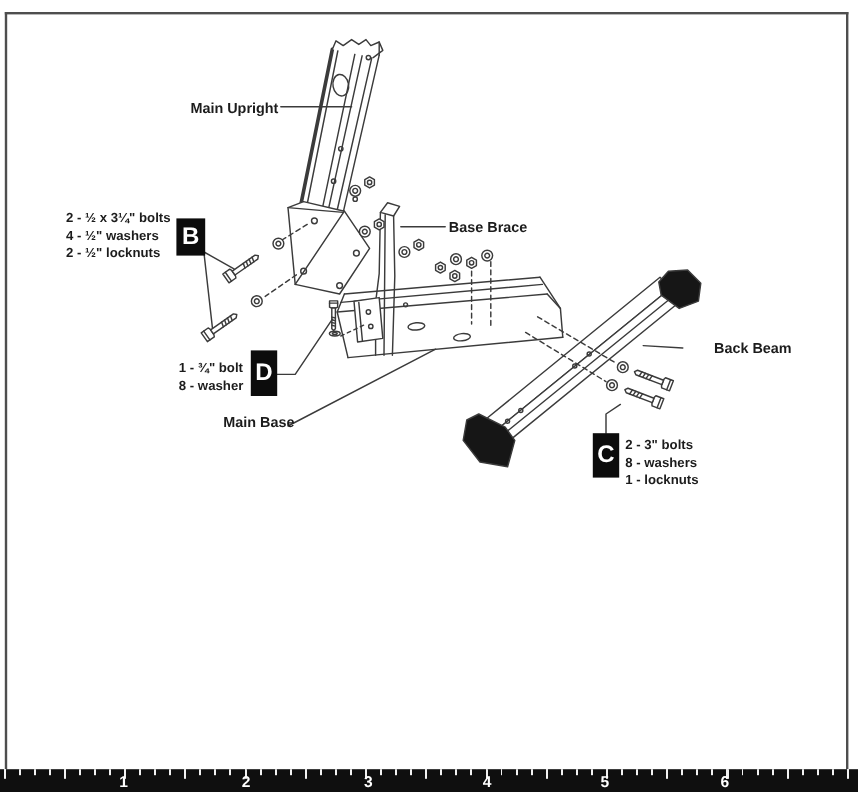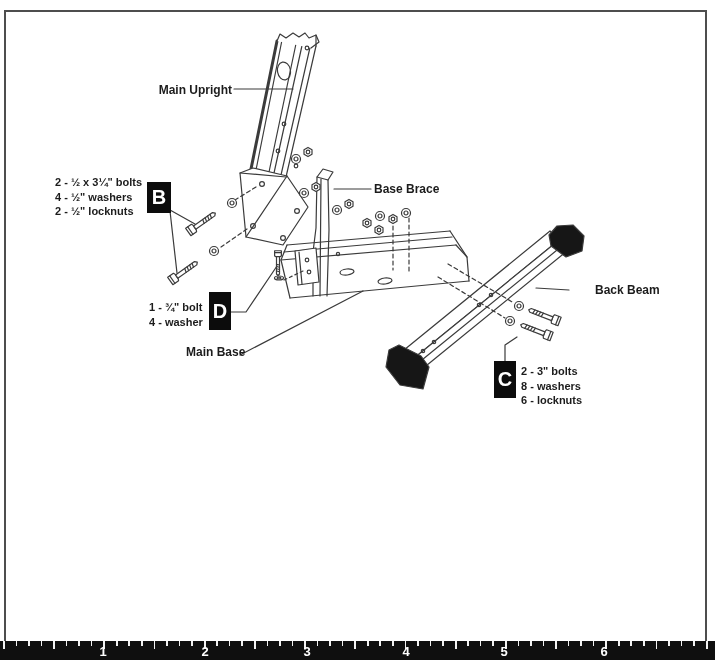--- a/index.html
+++ b/index.html
@@ -198,30 +198,30 @@
     <div>2 - ½ x 3¼" bolts</div>
     <div>4 - ½" washers</div>
     <div>2 - ½" locknuts</div>
   </div>
   <div class="callout-box" style="left:147px;top:182px;width:24px;height:31px;">
     <span>B</span>
   </div>
 
   <div class="hw-list" style="left:149px;top:300px;">
     <div>1 - ¾" bolt</div>
-    <div>4 - washer</div>
+    <div>8 - washer</div>
   </div>
   <div class="callout-box" style="left:209px;top:292px;width:22px;height:38px;">
     <span>D</span>
   </div>
 
   <div class="hw-list" style="left:521px;top:364px;">
     <div>2 - 3" bolts</div>
     <div>8 - washers</div>
-    <div>6 - locknuts</div>
+    <div>1 - locknuts</div>
   </div>
   <div class="callout-box" style="left:494px;top:361px;width:22px;height:37px;">
     <span>C</span>
   </div>
 
   <div class="ruler">
     <div class="ruler-ticks"></div>
     <span class="ruler-num" style="left:103px;">1</span>
     <span class="ruler-num" style="left:205px;">2</span>
     <span class="ruler-num" style="left:307px;">3</span>

